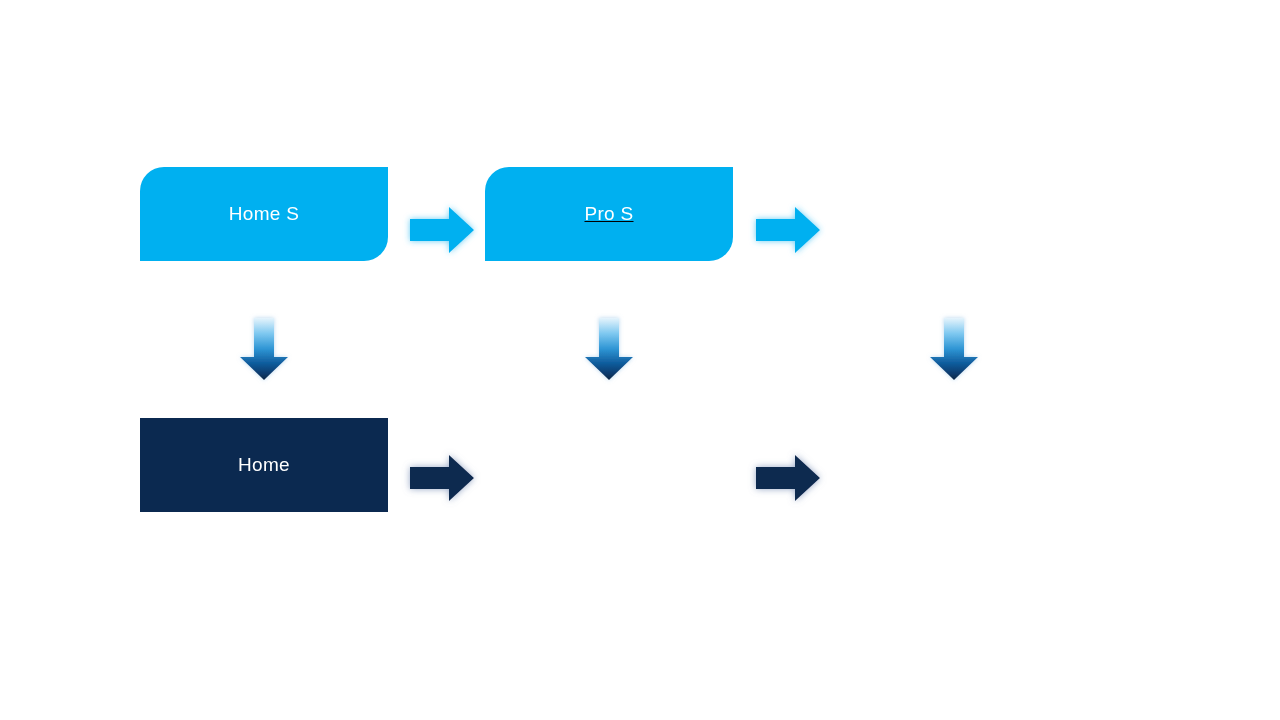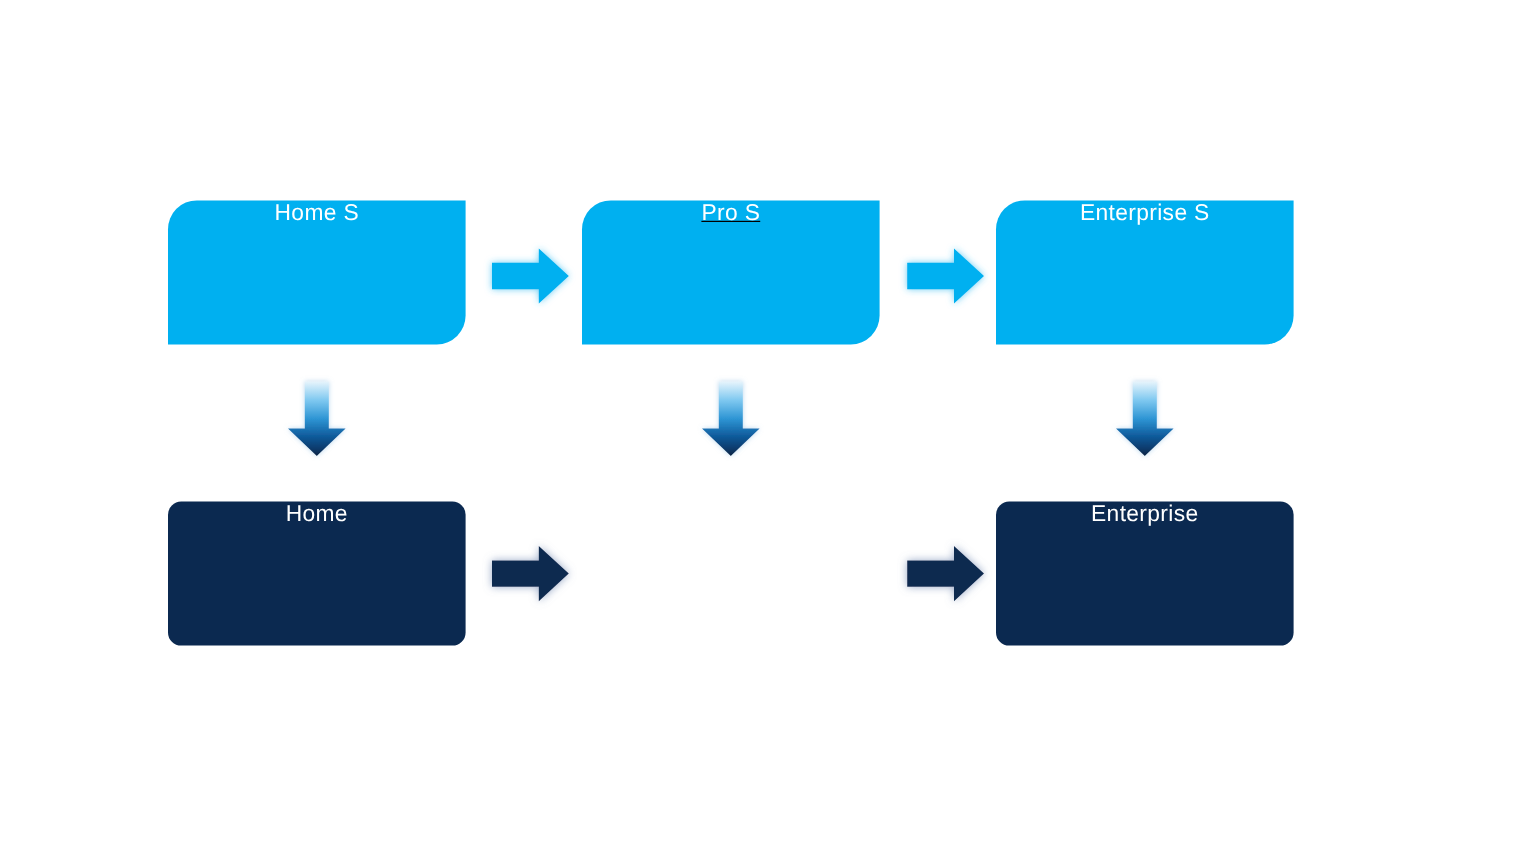--- a/index.html
+++ b/index.html
@@ -11,41 +11,42 @@
   #canvas {
     position: relative;
     width: 1280px;
     height: 720px;
     background: #ffffff;
     overflow: hidden;
   }
   .node {
     position: absolute;
     width: 248px;
-    height: 120px;
+    height: 94px;
     display: flex;
+    align-items: center;
     justify-content: center;
   }
   .node .node-label {
     color: #ffffff;
     font-size: 19px;
     font-weight: 400;
     letter-spacing: 0.3px;
     text-align: center;
     line-height: 1.2;
   }
   .top-node {
     top: 167px;
     background: #00B0F0;
     border-radius: 24px 0 24px 0; 
   }
   .bottom-node {
     top: 418px;
     background: #0B2950;
-    border-radius: 11px;
+    border-radius: 0;
   }
   .col-1 { left: 140px; }
   .col-2 { left: 485px; text-decoration: underline; }
   .col-3 { left: 830px; }
   svg.arrow {
     position: absolute;
     overflow: visible;
     display: block;
   }
   .defs-holder {
@@ -80,29 +81,23 @@
       </filter>
     </defs>
   </svg>
 
   <div class="node top-node col-1">
     <span class="node-label">Home S</span>
   </div>
   <div class="node top-node col-2">
     <span class="node-label">Pro S</span>
   </div>
-  <div class="node top-node col-3">
-    <span class="node-label">Enterprise S</span>
-  </div>
 
   <div class="node bottom-node col-1">
     <span class="node-label">Home</span>
-  </div>
-  <div class="node bottom-node col-3">
-    <span class="node-label">Enterprise</span>
   </div>
 
   <svg class="arrow" style="left:410px; top:207px;" width="64" height="46" viewBox="0 0 64 46">
     <path d="M0 12 H39 V0 L64 23 L39 46 V34 H0 Z" fill="#00B0F0" filter="url(#glowCyan)"></path>
   </svg>
   <svg class="arrow" style="left:756px; top:207px;" width="64" height="46" viewBox="0 0 64 46">
     <path d="M0 12 H39 V0 L64 23 L39 46 V34 H0 Z" fill="#00B0F0" filter="url(#glowCyan)"></path>
   </svg>
 
   <svg class="arrow" style="left:410px; top:455px;" width="64" height="46" viewBox="0 0 64 46">

